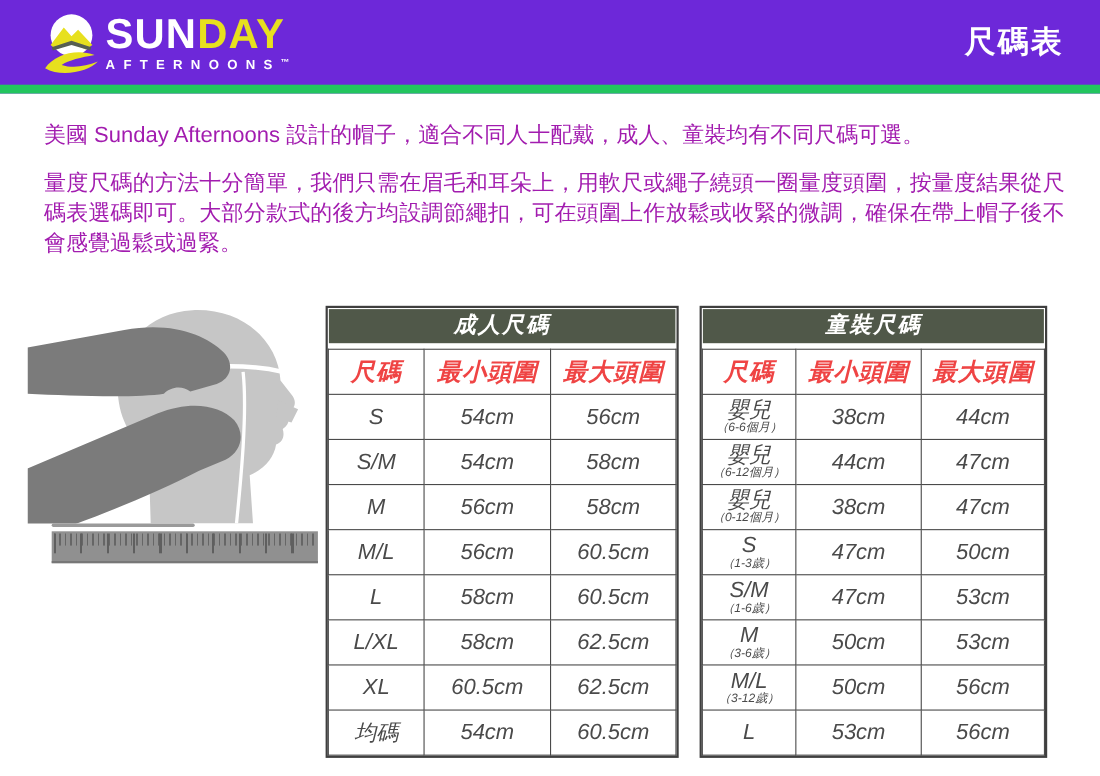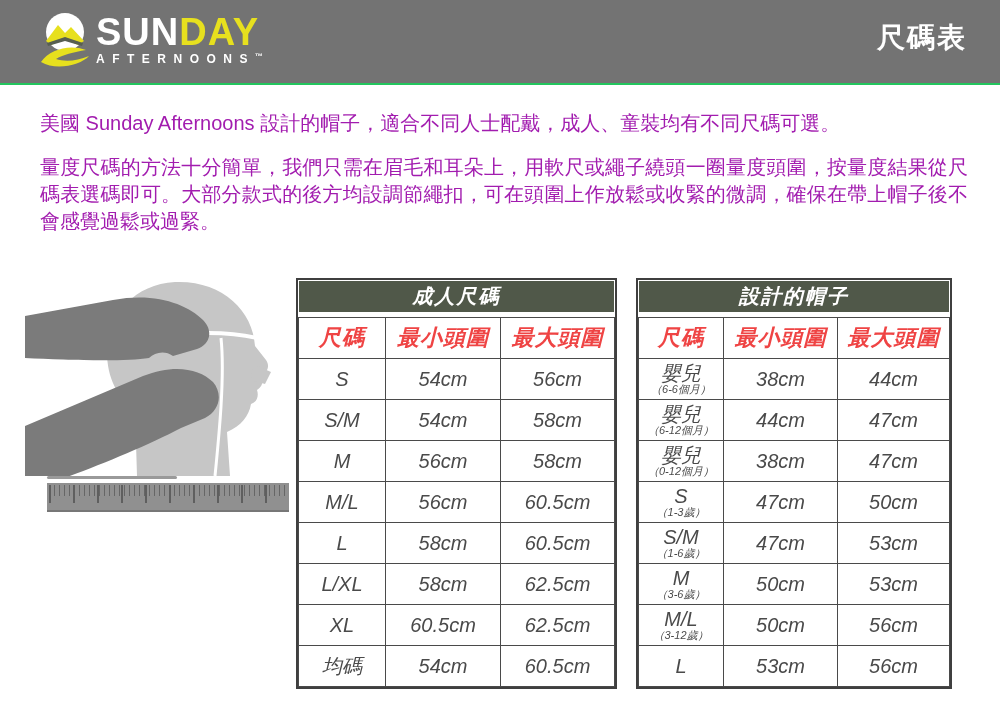--- a/index.html
+++ b/index.html
@@ -3,21 +3,21 @@
 <meta charset="utf-8">
 <style>
   html,body{margin:0;padding:0;background:#ffffff;}
   .page{
     position:relative; width:1000px; height:705px; background:#ffffff;
     font-family:"Liberation Sans", sans-serif; overflow:hidden;
   }
   
   .topbar{
     position:absolute; left:0; top:0; width:1000px; height:85px;
-    background:#737373; border-bottom:2px solid #22c55e; box-sizing:border-box;padding-left:16px;
+    background:#6d28d9; border-bottom:8px solid #22c55e; box-sizing:border-box;padding-left:16px;
   }
   .logo{position:absolute; left:38px; top:11px; display:flex; align-items:flex-start;}
   .logo-icon{width:54px; height:58px; flex:0 0 auto;}
   .logo-text{margin-left:4px;}
   .logo-main{font-size:38px; font-weight:bold; letter-spacing:1px; line-height:42px; color:#ffffff; white-space:nowrap;}
   .logo-main .day{color:#e7e01e;}
   .logo-sub{font-size:12px; font-weight:bold; color:#ffffff; letter-spacing:7.5px; margin-top:-1px; white-space:nowrap;}
   .logo-sub .tm{font-size:8px; letter-spacing:0; vertical-align:top;}
   .sheet-title{
     position:absolute; right:33px; top:19px; color:#ffffff;
@@ -168,21 +168,21 @@
         <tr>
           <td>均碼</td>
           <td>54cm</td>
           <td>60.5cm</td>
         </tr>
       </tbody>
     </table>
   </div>
 
   <div class="size-table children">
-    <div class="table-title">設計的帽子</div>
+    <div class="table-title">童裝尺碼</div>
     <table>
       <colgroup>
           <col style="width:85px">
           <col style="width:114px">
           <col>
         </colgroup>
       <tbody>
         <tr>
           <th>尺碼</th>
           <th>最小頭圍</th>

